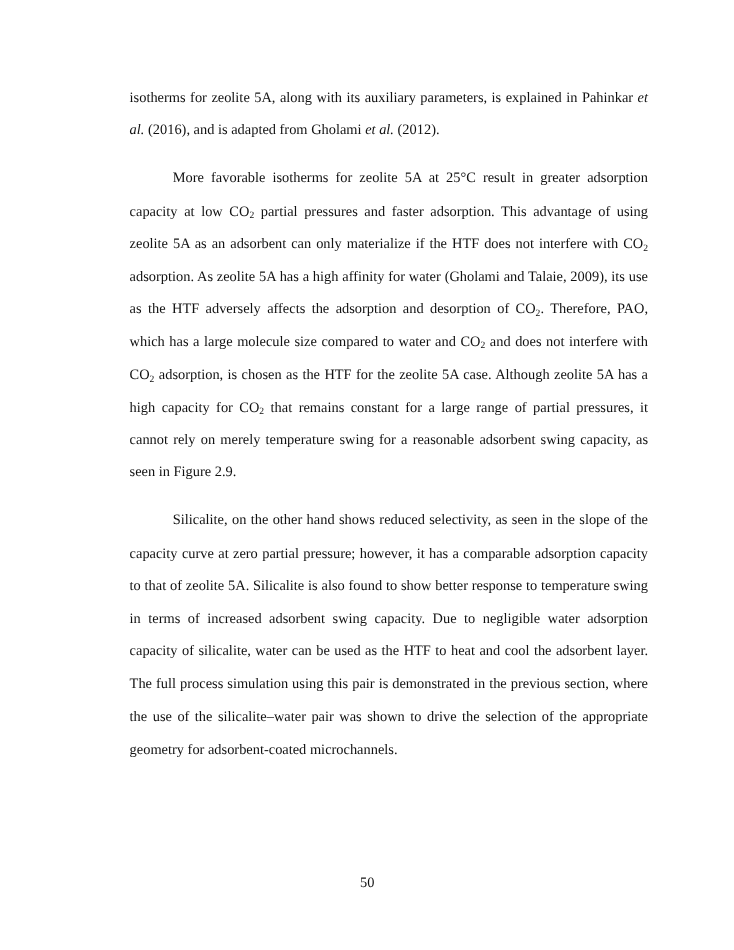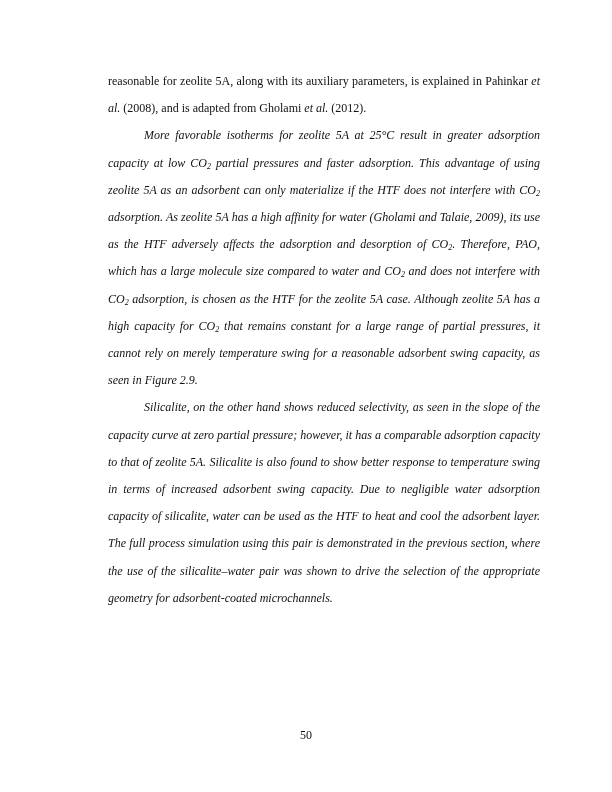--- a/index.html
+++ b/index.html
@@ -14,32 +14,32 @@
       position: absolute; left: 108px; top: 68px; width: 432px;
     }
     .para {
       margin: 0;
       font-size: 12px;
       line-height: 27.2px;
       text-align: justify;
       text-indent: 36px;
     }
     .para.first { text-indent: 0; }
-    .para + .para { margin-top: 0; font-style: italic; }
+    .para + .para { margin-top: 13px; }
     .para span { text-indent: 0; }
     sub { font-size: 8px; vertical-align: -2px; line-height: 0; }
     em { font-style: italic; }
     .page-number {
       position: absolute; left: 0; width: 612px; top: 728px;
       text-align: center; font-size: 12px;
     }
   </style>
 </head>
 <body>
 
 <div class="page">
   <div class="body-text">
-    <p class="para first"><span>reasonable for zeolite 5A, along with its auxiliary parameters, is explained in Pahinkar </span><em>et al.</em><span> (2008), and is adapted from Gholami </span><em>et al.</em><span> (2012).</span></p>
+    <p class="para first"><span>isotherms for zeolite 5A, along with its auxiliary parameters, is explained in Pahinkar </span><em>et al.</em><span> (2016), and is adapted from Gholami </span><em>et al.</em><span> (2012).</span></p>
     <p class="para"><span>More favorable isotherms for zeolite 5A at 25°C result in greater adsorption capacity at low CO</span><sub>2</sub><span> partial pressures and faster adsorption. This advantage of using zeolite 5A as an adsorbent can only materialize if the HTF does not interfere with CO</span><sub>2</sub><span> adsorption. As zeolite 5A has a high affinity for water (Gholami and Talaie, 2009), its use as the HTF adversely affects the adsorption and desorption of CO</span><sub>2</sub><span>. Therefore, PAO, which has a large molecule size compared to water and CO</span><sub>2</sub><span> and does not interfere with CO</span><sub>2</sub><span> adsorption, is chosen as the HTF for the zeolite 5A case. Although zeolite 5A has a high capacity for CO</span><sub>2</sub><span> that remains constant for a large range of partial pressures, it cannot rely on merely temperature swing for a reasonable adsorbent swing capacity, as seen in Figure 2.9.</span></p>
     <p class="para"><span>Silicalite, on the other hand shows reduced selectivity, as seen in the slope of the capacity curve at zero partial pressure; however, it has a comparable adsorption capacity to that of zeolite 5A. Silicalite is also found to show better response to temperature swing in terms of increased adsorbent swing capacity. Due to negligible water adsorption capacity of silicalite, water can be used as the HTF to heat and cool the adsorbent layer. The full process simulation using this pair is demonstrated in the previous section, where the use of the silicalite–water pair was shown to drive the selection of the appropriate geometry for adsorbent-coated microchannels.</span></p>
   </div>
   <div class="page-number">50</div>
 </div>
 
 </body></html>

